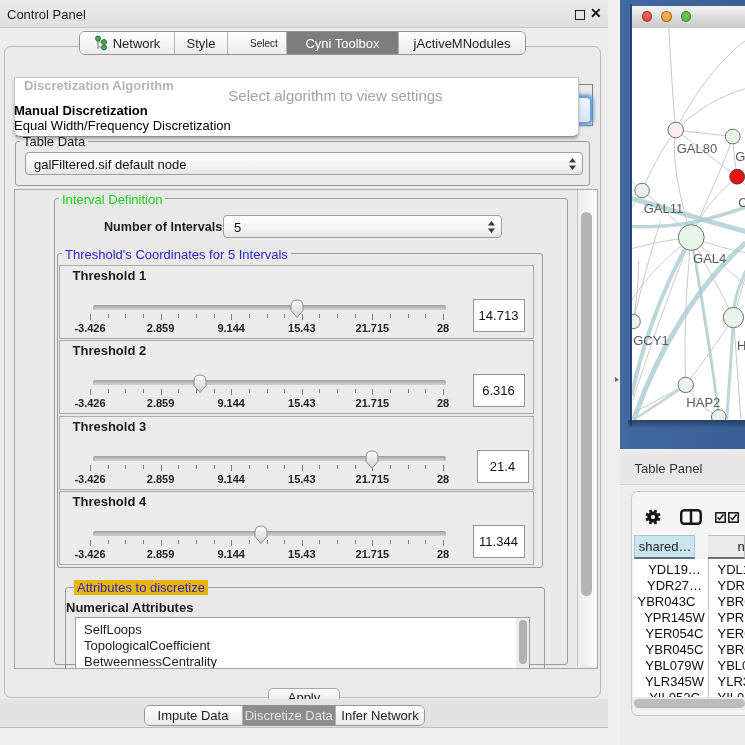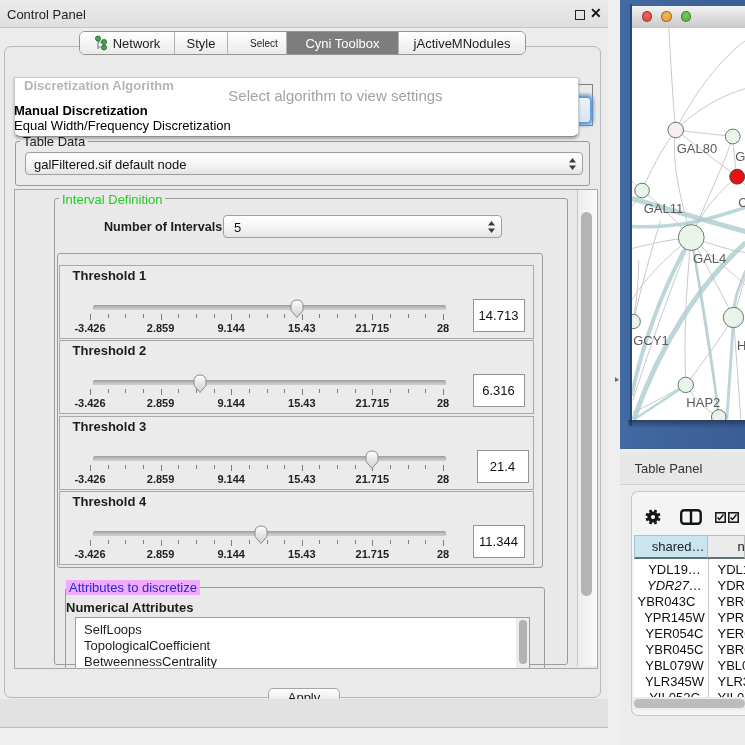--- a/index.html
+++ b/index.html
@@ -53,20 +53,21 @@
 <div class="grplab" style="left:44px;top:2px;background:#e9e9e9;color:#23ce23;">Interval Definition</div>
 <div class="abs bold" style="left:89px;top:29.5px;font-size:12.6px;color:#1c1c1c;">Number of Intervals</div>
 <div class="combo" style="left:208px;top:25px;width:277px;height:21px;">
         <span class="ctxt" style="left:10px;">5</span>
         <svg width="9" height="14">
           <path d="M4.5 1 L8 5.5 L1 5.5 Z" fill="#3a3a3a"></path>
           <path d="M4.5 13 L1 8.5 L8 8.5 Z" fill="#3a3a3a"></path>
         </svg>
       </div>
 <div class="grp" style="left:42px;top:63px;width:484px;height:313px;"></div>
+<div class="grplab" style="left:47px;top:57px;background:#e9e9e9;color:#2929cc;">Threshold's Coordinates for 5 Intervals</div>
 <div class="abs" style="left:43.5px;top:75px;width:473px;height:72px;border:1px solid #a9a9a9;background:#ebebeb;">
         <div class="abs t13 bold" style="left:13px;top:2px;">Threshold 1</div>
         <div class="abs" style="left:33.5px;top:39px;width:353px;height:5px;border-radius:3px;background:linear-gradient(180deg,#9e9e9e,#d9d9d9);box-shadow:inset 0 0 1px #8a8a8a;"></div>
         <div class="tick" style="left:30.5px;top:48px;height:6px;"></div>
         <div class="tick" style="left:48.1px;top:48px;height:4px;"></div>
         <div class="tick" style="left:65.8px;top:48px;height:4px;"></div>
         <div class="tick" style="left:83.4px;top:48px;height:4px;"></div>
         <div class="tick" style="left:101.1px;top:48px;height:6px;"></div>
         <div class="tick" style="left:118.8px;top:48px;height:4px;"></div>
         <div class="tick" style="left:136.4px;top:48px;height:4px;"></div>
@@ -218,34 +219,39 @@
             <linearGradient id="tg" x1="0" y1="0" x2="0" y2="1">
               <stop offset="0" stop-color="#fdfdfd"></stop>
               <stop offset="1" stop-color="#cfcfcf"></stop>
             </linearGradient>
           </defs>
           <path d="M2 8 Q2 2 8 2 Q14 2 14 8 L14 12.5 L8 19.5 L2 12.5 Z" fill="url(#tg)" stroke="#8b8b8b"></path>
         </svg>
         <div class="vbox" style="left:413px;top:33px;width:50px;height:31px;line-height:31px;">11.344</div>
       </div>
 <div class="grp" style="left:50px;top:397px;width:478px;height:130px;"></div>
-<div class="grplab" style="left:51px;top:390px;background:#f0abfc;color:#2929cc;">Attributes to discretize</div>
+<div class="grplab" style="left:59px;top:390px;background:#eab308;color:#2929cc;">Attributes to discretize</div>
 <div class="abs t13 bold" style="left:51px;top:410px;">Numerical Attributes</div>
 <div class="abs" style="left:60px;top:427px;width:453px;height:60px;background:#fff;border:1px solid #9e9e9e;">
         <div class="abs t13" style="left:8px;top:4px;">SelfLoops</div>
         <div class="abs t13" style="left:8px;top:20px;">TopologicalCoefficient</div>
         <div class="abs t13" style="left:8px;top:36px;">BetweennessCentrality</div>
         <div class="abs" style="right:0;top:0;width:13px;height:60px;background:#ededed;"></div>
         <div class="abs" style="right:2.5px;top:2px;width:8px;height:44px;background:#b2b2b2;border-radius:4px;"></div>
       </div>
 </div>
 <div class="abs" style="left:577px;top:190px;width:19px;height:476px;background:linear-gradient(90deg,#ededed,#fafafa);border-left:1px solid #c6c6c6;"></div>
 <div class="abs" style="left:581px;top:212px;width:10.5px;height:384px;background:#b4b4b4;border-radius:5.5px;"></div>
 <div class="abs" style="left:268px;top:672px;width:70px;height:17px;border:1px solid #a6a6a6;border-radius:5px;background:linear-gradient(180deg,#fdfdfd,#e2e2e2);text-align:center;line-height:17px;font-size:13px;color:#1a1a1a;margin-top:16px;">Apply</div>
 <div class="abs" style="left:0;top:699px;width:608px;height:28px;background:#e2e2e2;border-bottom:1px solid #bdbdbd;"></div>
+<div class="abs" style="left:143.5px;top:705px;height:18.5px;display:flex;border:1px solid #949494;border-radius:6px;overflow:hidden;">
+<div style="width:97px;box-sizing:border-box;display:flex;align-items:center;justify-content:center;font-size:13px;color:#1d1d1d;background:linear-gradient(180deg,#ffffff,#eaeaea);">Impute Data</div>
+<div style="width:93.5px;box-sizing:border-box;display:flex;align-items:center;justify-content:center;font-size:13px;color:#e3e3e3;background:#8c8c8c;border-left:1px solid #b2b2b2;">Discretize Data</div>
+<div style="width:89px;box-sizing:border-box;display:flex;align-items:center;justify-content:center;font-size:13px;color:#1d1d1d;background:linear-gradient(180deg,#ffffff,#eaeaea);border-left:1px solid #b2b2b2;">Infer Network</div>
+</div>
 <div class="abs" style="left:14px;top:84px;width:577px;height:40px;border:1px solid #808080;"></div>
 <div class="abs" style="left:560px;top:96px;width:28px;height:23.5px;border-radius:5px;background:linear-gradient(180deg,#eef3fb,#d7e4f5);border:2.5px solid #6b9fd8;box-shadow:0 0 3px 1.5px rgba(90,150,215,0.75);"></div>
 <svg class="abs" style="left:570px;top:100px;" width="9" height="15">
       <path d="M4.5 1 L8 6 L1 6 Z" fill="#f4f8fd"></path>
       <path d="M4.5 14 L1 9 L8 9 Z" fill="#f4f8fd"></path>
     </svg>
 <div class="abs" style="left:14px;top:77px;width:563px;height:58px;background:#ffffff;border:1px solid #c9c9c9;border-bottom:1px solid #8e8e8e;border-radius:0 0 6px 6px;box-shadow:0 2px 3px rgba(0,0,0,0.28);">
       <div class="abs bold" style="left:9px;top:0px;font-size:13px;color:#b5b5b5;">Discretization Algorithm</div>
       <div class="abs" style="left:0;top:9px;width:100%;text-align:center;font-size:15px;color:#a2a2a2;padding-left:39px;">Select algorithm to view settings</div>
       <div class="abs bold" style="left:-1px;top:25px;font-size:13px;color:#000;">Manual Discretization</div>
@@ -345,26 +351,26 @@
       </svg>
 <svg class="abs" style="left:83.5px;top:20px;" width="11" height="11">
         <rect x="0.8" y="0.8" width="9.4" height="9.4" fill="none" stroke="#111" stroke-width="1.5"></rect>
         <path d="M2.5 5.5 L4.5 7.5 L8.5 2.5" fill="none" stroke="#111" stroke-width="1.5"></path>
       </svg>
 <svg class="abs" style="left:96px;top:20px;" width="11" height="11">
         <rect x="0.8" y="0.8" width="9.4" height="9.4" fill="none" stroke="#111" stroke-width="1.5"></rect>
         <path d="M2.5 5.5 L4.5 7.5 L8.5 2.5" fill="none" stroke="#111" stroke-width="1.5"></path>
       </svg>
 </div>
-<div class="abs" style="left:633.5px;top:535px;width:74px;height:24px;background:#c9e5ef;border:1px solid #a3c6d4;border-bottom:2px solid #5f7077;box-sizing:border-box;text-align:right;line-height:21px;font-size:13px;color:#222;padding-right:2px;">shared…</div>
+<div class="abs" style="left:633.5px;top:535px;width:61px;height:24px;background:#c9e5ef;border:1px solid #a3c6d4;border-bottom:2px solid #5f7077;box-sizing:border-box;text-align:right;line-height:21px;font-size:13px;color:#222;padding-right:2px;">shared…</div>
 <div class="abs" style="left:707.5px;top:535px;width:37.5px;height:24px;background:#ebebeb;border:1px solid #bdbdbd;border-left:none;border-bottom:2px solid #5f7077;box-sizing:border-box;font-size:13px;color:#222;line-height:21px;padding-left:30px;">n</div>
 <div class="abs" style="left:633.5px;top:559px;width:111.5px;height:138px;background:#fff;overflow:hidden;">
 <div class="row" style="left:4px;top:2.5px;width:74px;text-align:center;">YDL19…</div>
 <div class="row" style="left:84px;top:2.5px;">YDL1</div>
-<div class="row" style="left:4px;top:18.5px;width:74px;text-align:center;font-style:italic;">YDR27…</div>
+<div class="row" style="left:4px;top:18.5px;width:74px;text-align:center;">YDR27…</div>
 <div class="row" style="left:84px;top:18.5px;">YDR2</div>
 <div class="row" style="left:4px;top:34.5px;width:74px;text-align:left;">YBR043C</div>
 <div class="row" style="left:84px;top:34.5px;">YBR0</div>
 <div class="row" style="left:4px;top:50.5px;width:74px;text-align:center;">YPR145W</div>
 <div class="row" style="left:84px;top:50.5px;">YPR1</div>
 <div class="row" style="left:4px;top:66.5px;width:74px;text-align:center;">YER054C</div>
 <div class="row" style="left:84px;top:66.5px;">YER0</div>
 <div class="row" style="left:4px;top:82.5px;width:74px;text-align:center;">YBR045C</div>
 <div class="row" style="left:84px;top:82.5px;">YBR0</div>
 <div class="row" style="left:4px;top:98.5px;width:74px;text-align:center;">YBL079W</div>

